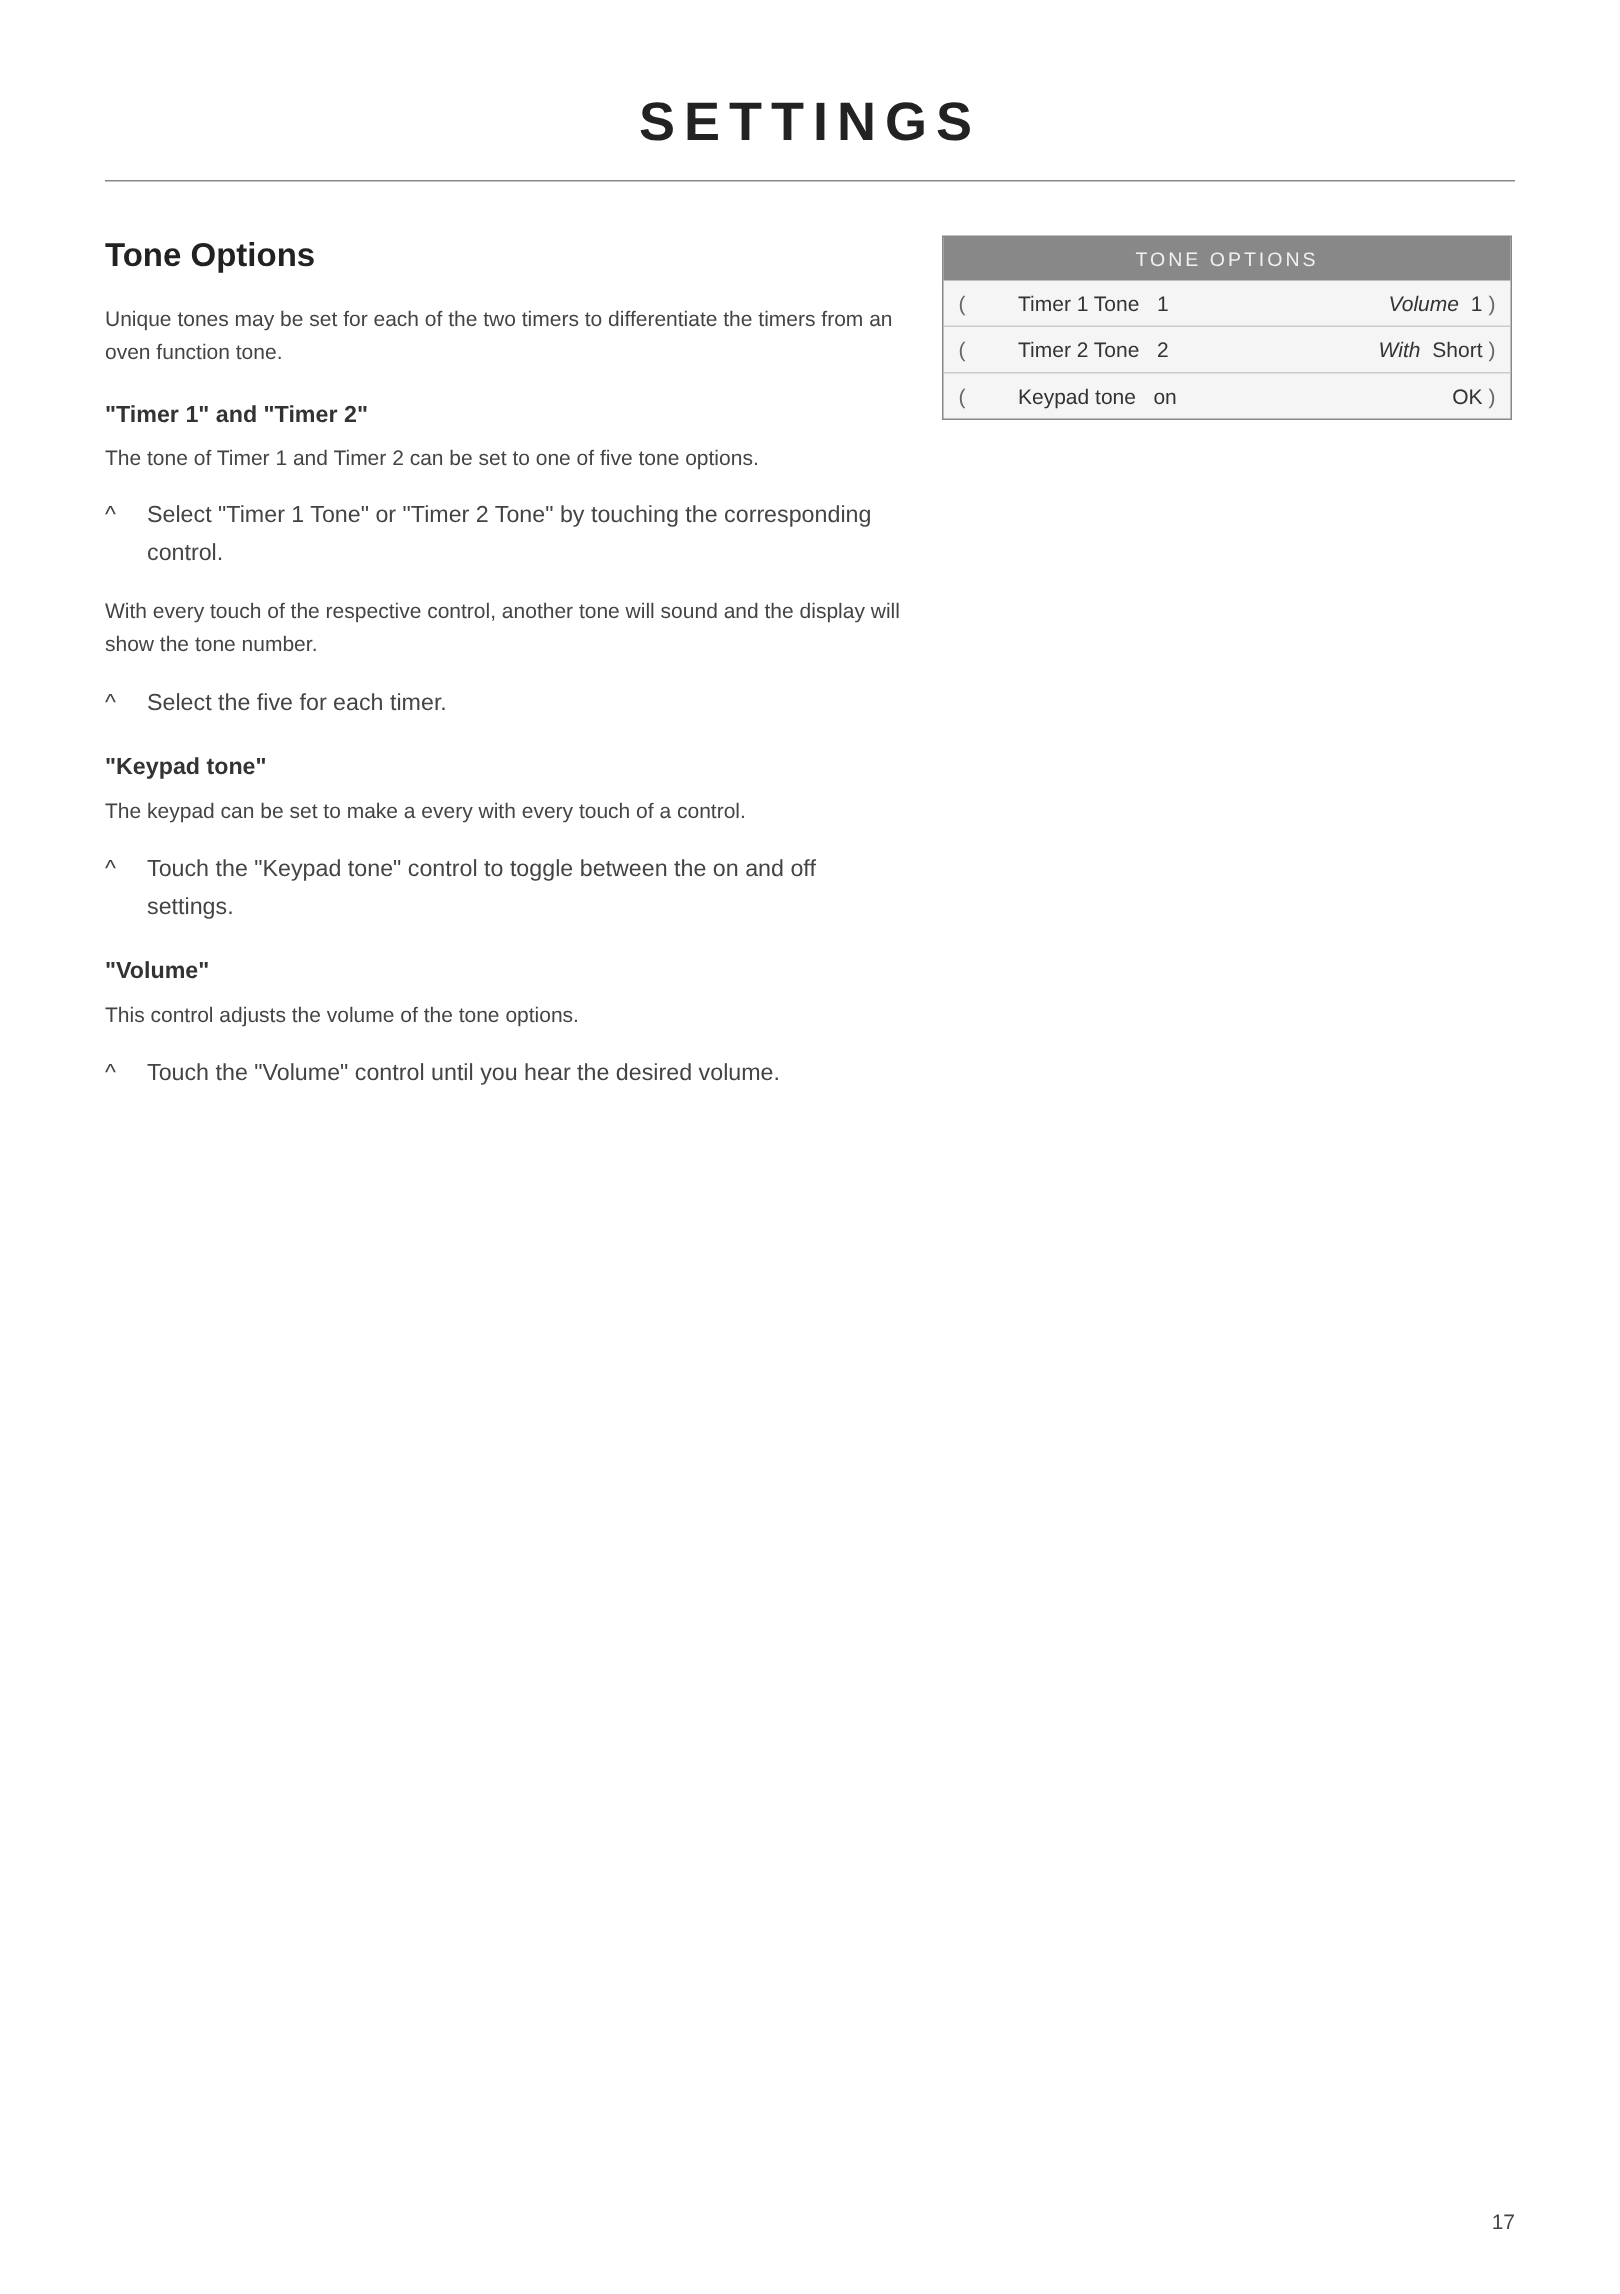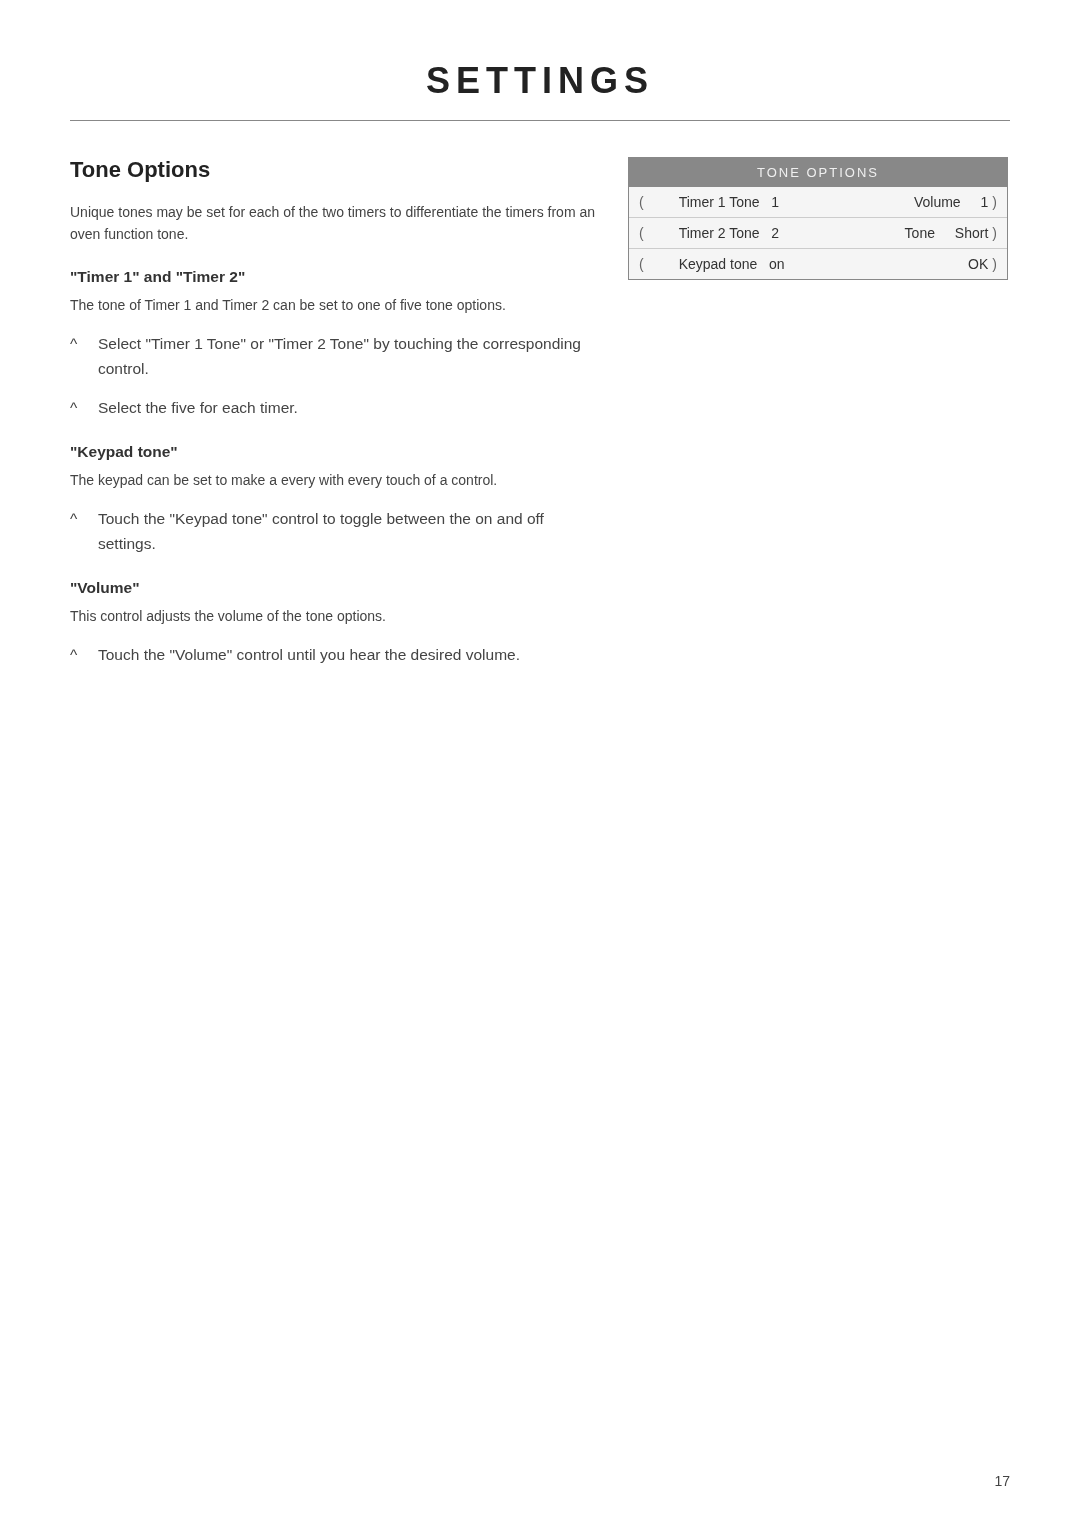--- a/index.html
+++ b/index.html
@@ -139,21 +139,22 @@
     }
 
     .panel-row .row-label {
       flex: 1;
       font-size: 14px;
       margin-left: 29px;
     }
 
     .panel-row .row-value {
       font-size: 14px;
-      margin-right: 16px;
+      margin-right: 4px;
+      font-style: italic;
     }
 
     .panel-row .row-sub {
       font-size: 14px;
       color: #333333;
       margin-right: 4px;
     }
 
     .panel-row .paren-right {
       color: #666666;
@@ -184,20 +185,21 @@
 
     <div class="left-column">
       <div class="section-title">Tone Options</div>
 
       <p class="body-text">Unique tones may be set for each of the two timers to differentiate the timers from an oven function tone.</p>
 
       <div class="sub-heading">"Timer 1" and "Timer 2"</div>
       <p class="body-text">The tone of Timer 1 and Timer 2 can be set to one of five tone options.</p>
       <div class="bullet-item">Select "Timer 1 Tone" or "Timer 2 Tone" by touching the corresponding control.</div>
 
+      <p class="body-text">With every touch of the respective control, another tone will sound and the display will show the tone number.</p>
       <div class="bullet-item">Select the five for each timer.</div>
 
       <div class="sub-heading">"Keypad tone"</div>
       <p class="body-text">The keypad can be set to make a every with every touch of a control.</p>
       <div class="bullet-item">Touch the "Keypad tone" control to toggle between the on and off settings.</div>
 
       <div class="sub-heading">"Volume"</div>
       <p class="body-text">This control adjusts the volume of the tone options.</p>
       <div class="bullet-item">Touch the "Volume" control until you hear the desired volume.</div>
     </div>
@@ -210,21 +212,21 @@
           <span class="paren-left">(</span>
           <span class="row-label">Timer 1 Tone &nbsp; 1</span>
           <span class="row-value">Volume</span>
           <span class="row-sub">&nbsp;1</span>
           <span class="paren-right">)</span>
         </div>
 
         <div class="panel-row">
           <span class="paren-left">(</span>
           <span class="row-label">Timer 2 Tone &nbsp; 2</span>
-          <span class="row-value">Tone</span>
+          <span class="row-value">With</span>
           <span class="row-sub">&nbsp;Short</span>
           <span class="paren-right">)</span>
         </div>
 
         <div class="panel-row">
           <span class="paren-left">(</span>
           <span class="row-label">Keypad tone &nbsp; on</span>
           <span class="row-value"></span>
           <span class="row-sub">OK</span>
           <span class="paren-right">)</span>

